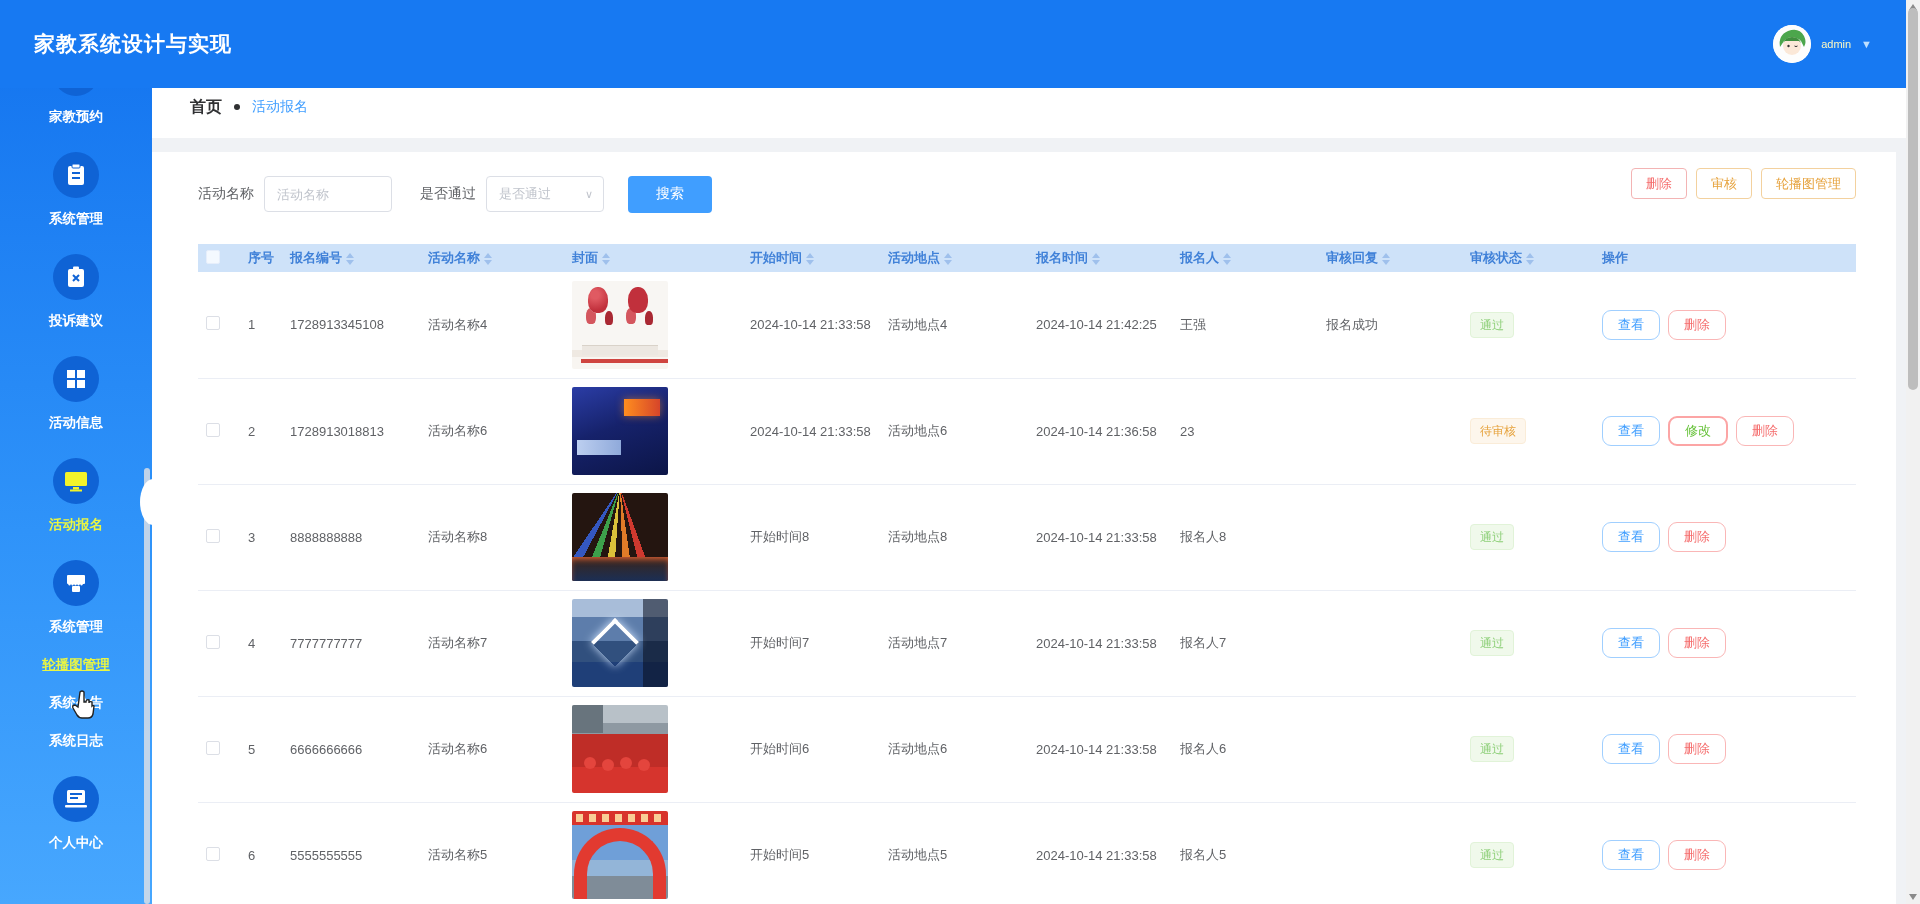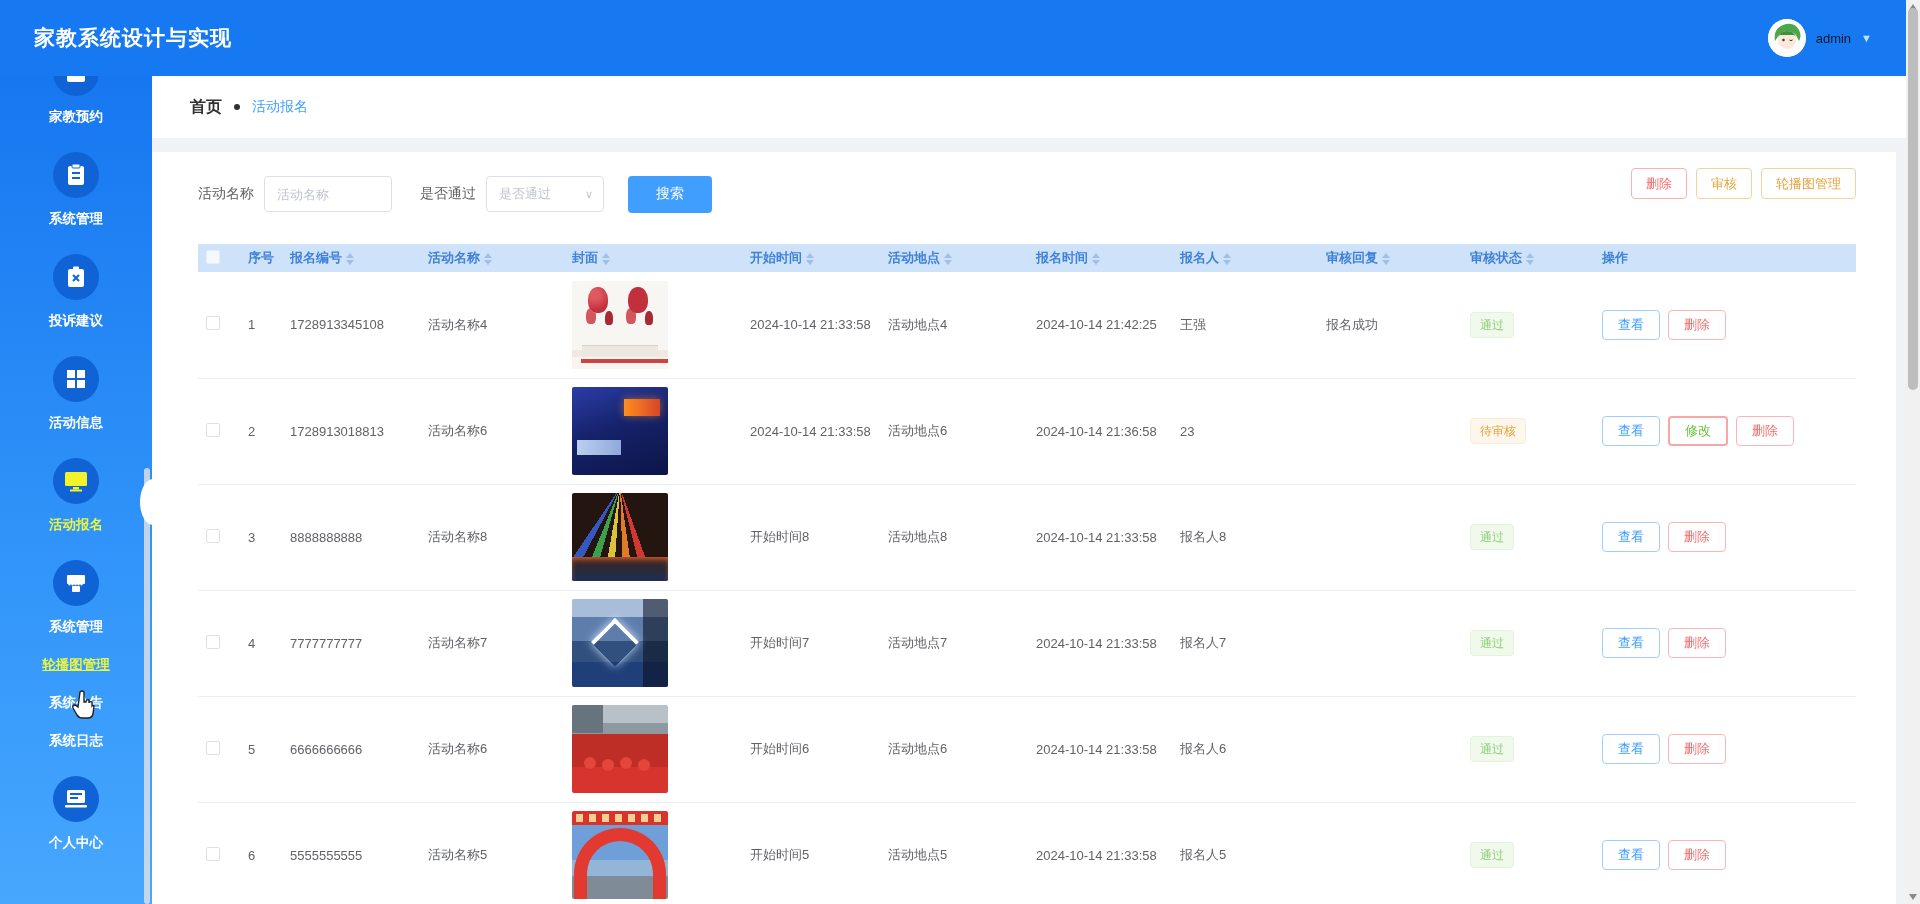--- a/index.html
+++ b/index.html
@@ -1,26 +1,26 @@
 <!DOCTYPE html>
 <html><head>
 <meta charset="utf-8">
 <style>
   * { margin:0; padding:0; box-sizing:border-box; }
   html,body { width:1920px; height:904px; overflow:hidden; }
   body { font-family:"Liberation Sans","DejaVu Sans",sans-serif; background:#f0f2f5; }
   #app { position:relative; width:1920px; height:904px; overflow:hidden; }
 
   
-  .topbar { position:absolute; left:0; top:0; width:1906px; height:76px; background:#1779f2; z-index:30;
+  .topbar { position:absolute; left:0; top:0; width:1906px; height:88px; background:#1779f2; z-index:30;
             display:flex; align-items:center; justify-content:space-between; padding:0 34px; }
   .topbar .title { color:#fff; font-size:21px; font-weight:bold; letter-spacing:1px; }
   .userbox { display:flex; align-items:center; gap:10px; cursor:pointer; }
   .avatar { width:38px; height:38px; border-radius:50%; background:#fdfdfd; overflow:hidden; position:relative; }
-  .username { color:#0f172a; font-size:13px; }
+  .username { color:#fef9c3; font-size:11px; }
   .user-caret { color:#bfe0ff; font-size:11px; }
 
   
   .sidebar { position:absolute; left:0; top:76px; width:152px; height:828px; overflow:hidden;
              background:linear-gradient(180deg,#1677f0 0%, #2f93f9 55%, #47a7fe 100%); z-index:20; }
   .menu { display:flex; flex-direction:column; align-items:center; margin-top:-26px;font-weight:bold; }
   .menu-item { display:flex; flex-direction:column; align-items:center; margin-bottom:26px; cursor:pointer; }
   .icon-circle { width:46px; height:46px; border-radius:50%; background:#0f63d5; display:flex; align-items:center; justify-content:center; margin-bottom:12px; }
   .menu-label { color:#fff; font-size:13.5px; }
   .menu-item.active .menu-label { color:#e9f544; }
@@ -67,21 +67,21 @@
   .sort i { display:block; width:0; height:0; border-left:4px solid transparent; border-right:4px solid transparent; }
   .sort .up { border-bottom:5px solid #9fc0ec; margin-bottom:2px; }
   .sort .dn { border-top:5px solid #9fc0ec; }
   .cb { width:14px; height:14px; border:1px solid #dcdfe6; border-radius:2px; background:#fff; display:inline-block; cursor:pointer; }
   thead .cb { background:#f4f9ff; border-color:#e6eefb; }
 
   .tag { display:inline-block; height:26px; line-height:24px; padding:0 9px; font-size:12px; border-radius:4px; }
   .tag-pass { color:#8ccf77; background:#f0f9eb; border:1px solid #e1f3d8; }
   .tag-pending { color:#e6a23c; background:#fdf6ec; border:1px solid #faecd8; }
 
-  .rbtn { height:30px; padding:0 15px; background:#fff; border-radius:4px; font-size:13px; margin-right:8px; cursor:pointer; font-family:Liberation Sans, sans-serif; }
+  .rbtn { height:30px; padding:0 15px; background:#fff; border-radius:9px; font-size:13px; margin-right:8px; cursor:pointer; font-family:Liberation Sans, sans-serif; }
   .rbtn-view { color:#409eff; border:1px solid #a0cfff; }
   .rbtn-edit { color:#67c23a; border:2px solid #fca5a5; }
   .rbtn-delete { color:#f56c6c; border:1px solid #fab6b6; }
 
   
   .cover { position:relative; width:96px; height:88px; overflow:hidden; border-radius:2px; }
   .cv-balloons { background:linear-gradient(180deg,#f8f6f3 0 78%, #efe9e2 78% 86%, #f8f5f1 86%); }
   .cv-balloons::before { content:""; position:absolute; left:16px; top:6px; width:20px; height:26px; border-radius:48% 48% 42% 42%;
       background:radial-gradient(circle at 35% 30%, #e05a62 18%, #c1303c 70%);
       box-shadow:40px 0 0 #c1303c, -7px 16px 0 -5px #d4565e, 11px 18px 0 -6px #a92833, 33px 16px 0 -5px #d4565e, 51px 18px 0 -6px #a92833; }

